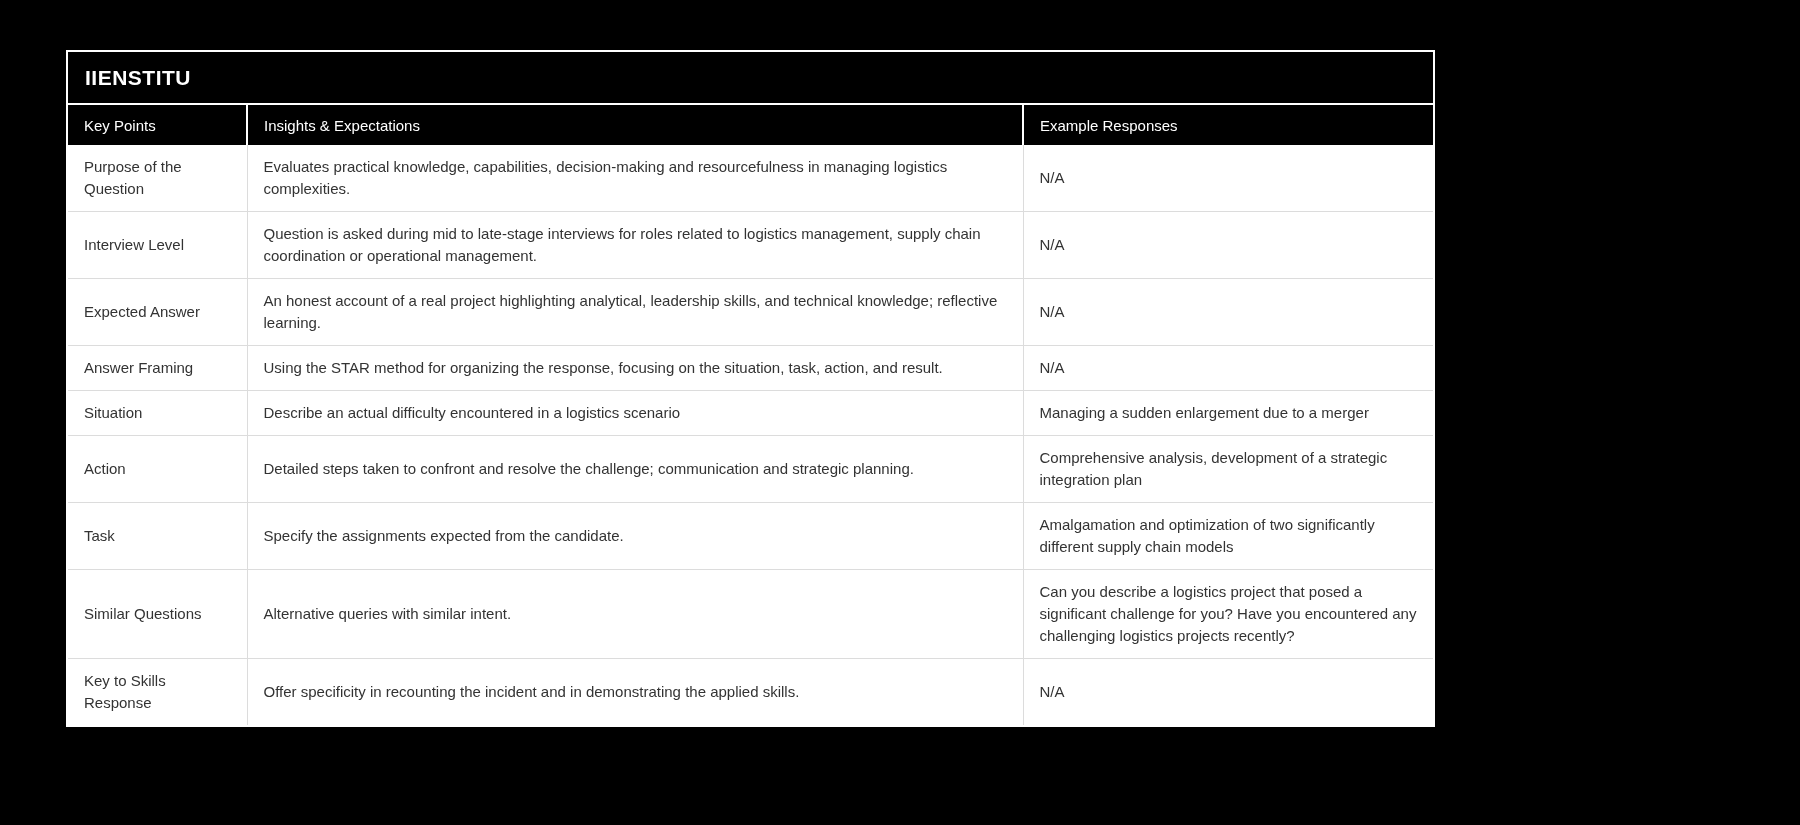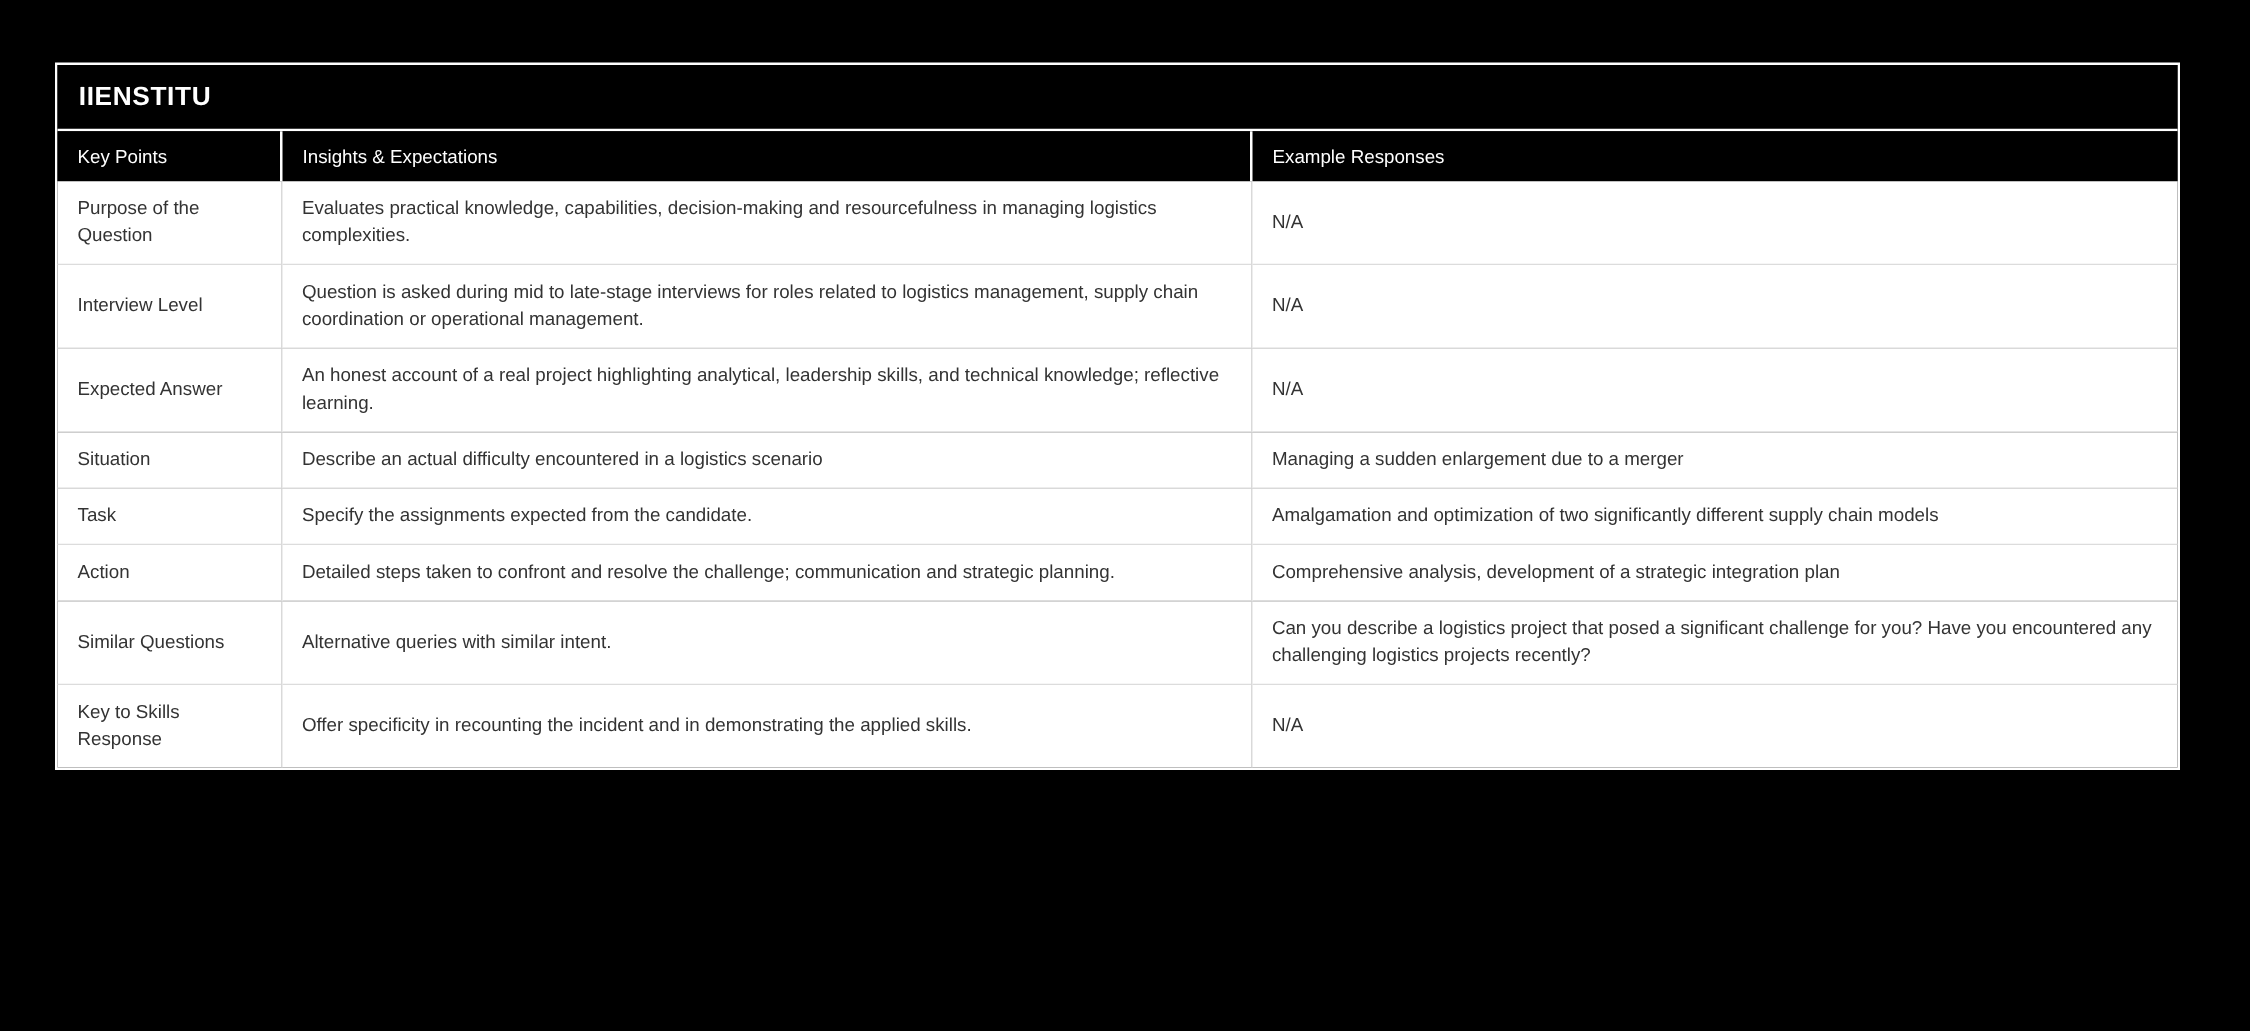--- a/index.html
+++ b/index.html
@@ -6,23 +6,23 @@
     margin: 0;
     padding: 0;
     background: #000000;
     width: 1800px;
     height: 825px;
     overflow: hidden;
     font-family: "Liberation Sans", "DejaVu Sans", sans-serif;
   }
   .table-wrap {
     position: absolute;
-    left: 44px;
+    left: 66px;
     top: 50px;
-    width: 1700px;
+    width: 1369px;
     box-sizing: border-box;
     border: 2px solid #ffffff;
     background: #000000;
   }
   .title-bar {
     height: 51px;
     display: flex;
     align-items: center;
     padding: 0 17px;
     background: #000000;
@@ -102,33 +102,38 @@
         <td>Interview Level</td>
         <td>Question is asked during mid to late-stage interviews for roles related to logistics management, supply chain coordination or operational management.</td>
         <td>N/A</td>
       </tr>
       <tr>
         <td>Expected Answer</td>
         <td>An honest account of a real project highlighting analytical, leadership skills, and technical knowledge; reflective learning.</td>
         <td>N/A</td>
       </tr>
       <tr>
+        <td>Answer Framing</td>
+        <td>Using the STAR method for organizing the response, focusing on the situation, task, action, and result.</td>
+        <td>N/A</td>
+      </tr>
+      <tr>
         <td>Situation</td>
         <td>Describe an actual difficulty encountered in a logistics scenario</td>
         <td>Managing a sudden enlargement due to a merger</td>
       </tr>
       <tr>
+        <td>Action</td>
+        <td>Detailed steps taken to confront and resolve the challenge; communication and strategic planning.</td>
+        <td>Comprehensive analysis, development of a strategic integration plan</td>
+      </tr>
+      <tr>
         <td>Task</td>
         <td>Specify the assignments expected from the candidate.</td>
         <td>Amalgamation and optimization of two significantly different supply chain models</td>
-      </tr>
-      <tr>
-        <td>Action</td>
-        <td>Detailed steps taken to confront and resolve the challenge; communication and strategic planning.</td>
-        <td>Comprehensive analysis, development of a strategic integration plan</td>
       </tr>
       <tr>
         <td>Similar Questions</td>
         <td>Alternative queries with similar intent.</td>
         <td>Can you describe a logistics project that posed a significant challenge for you? Have you encountered any challenging logistics projects recently?</td>
       </tr>
       <tr>
         <td>Key to Skills Response</td>
         <td>Offer specificity in recounting the incident and in demonstrating the applied skills.</td>
         <td>N/A</td>

